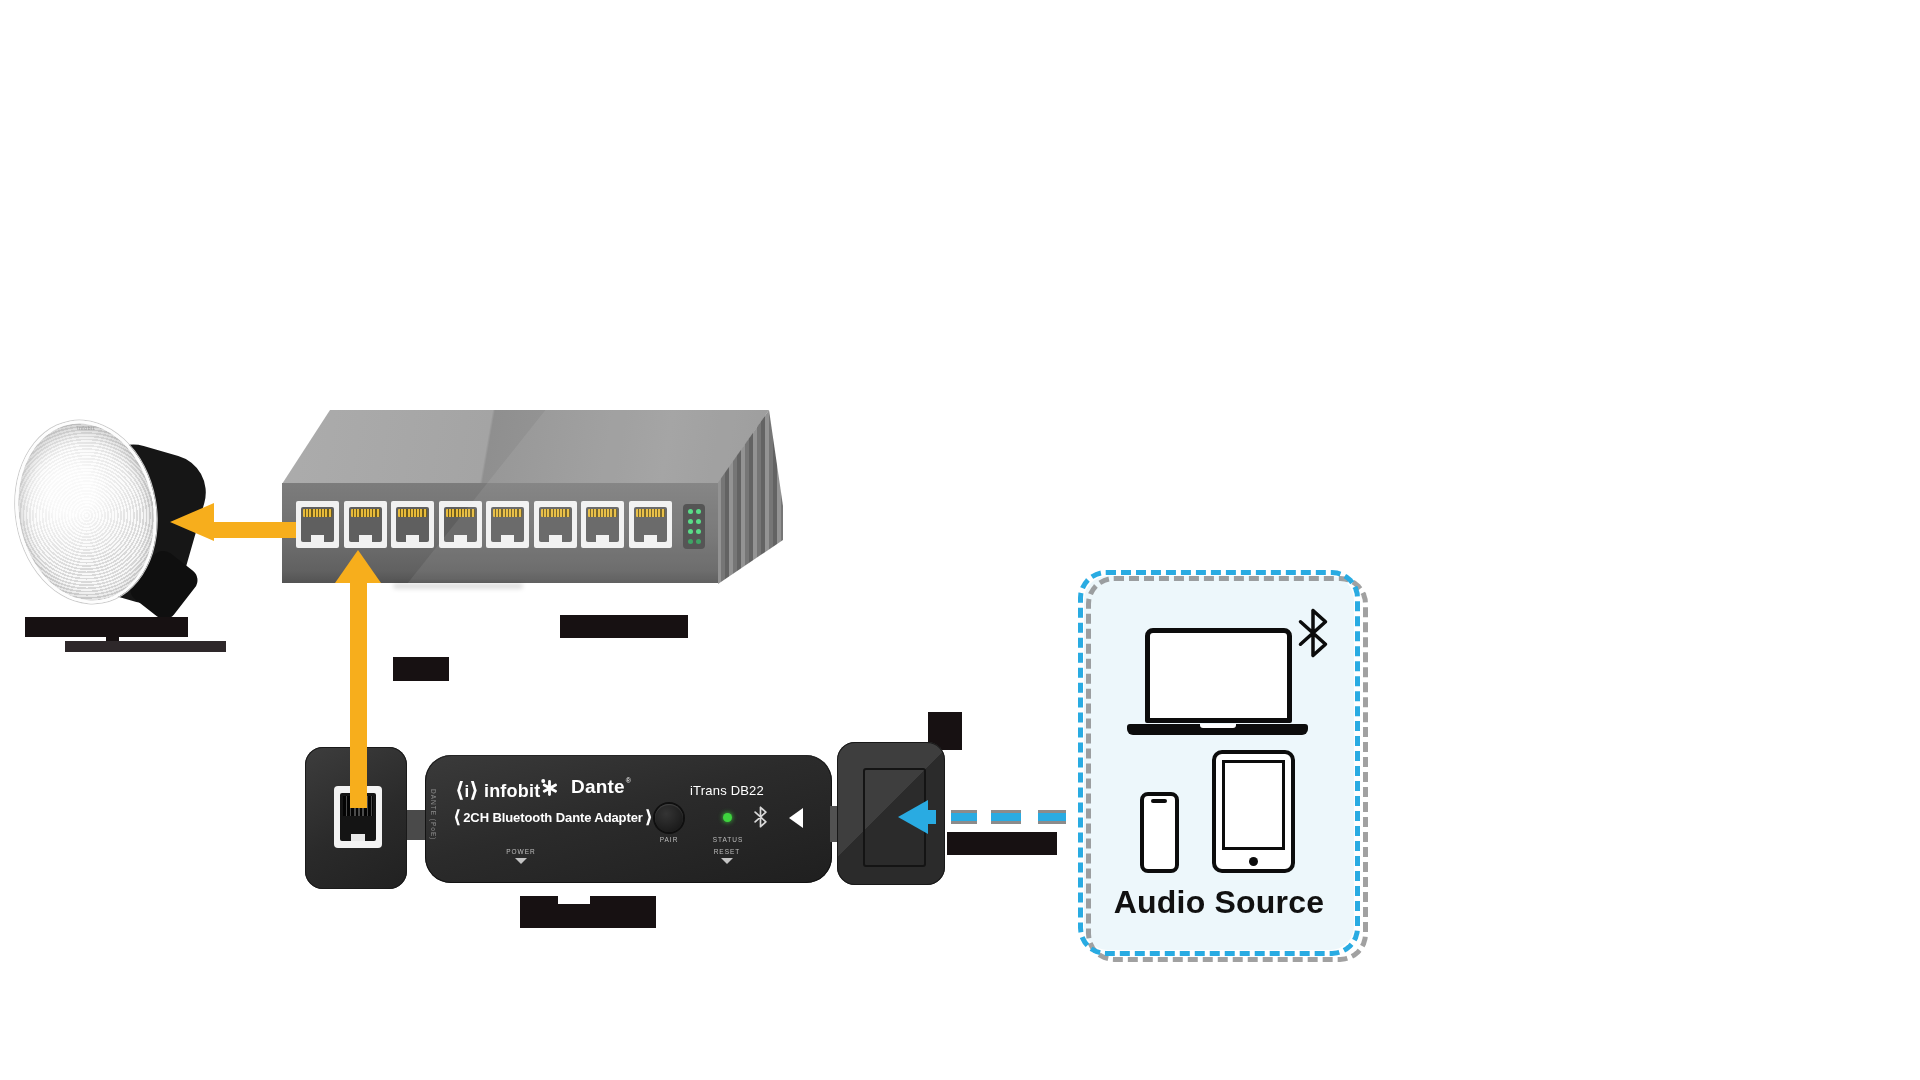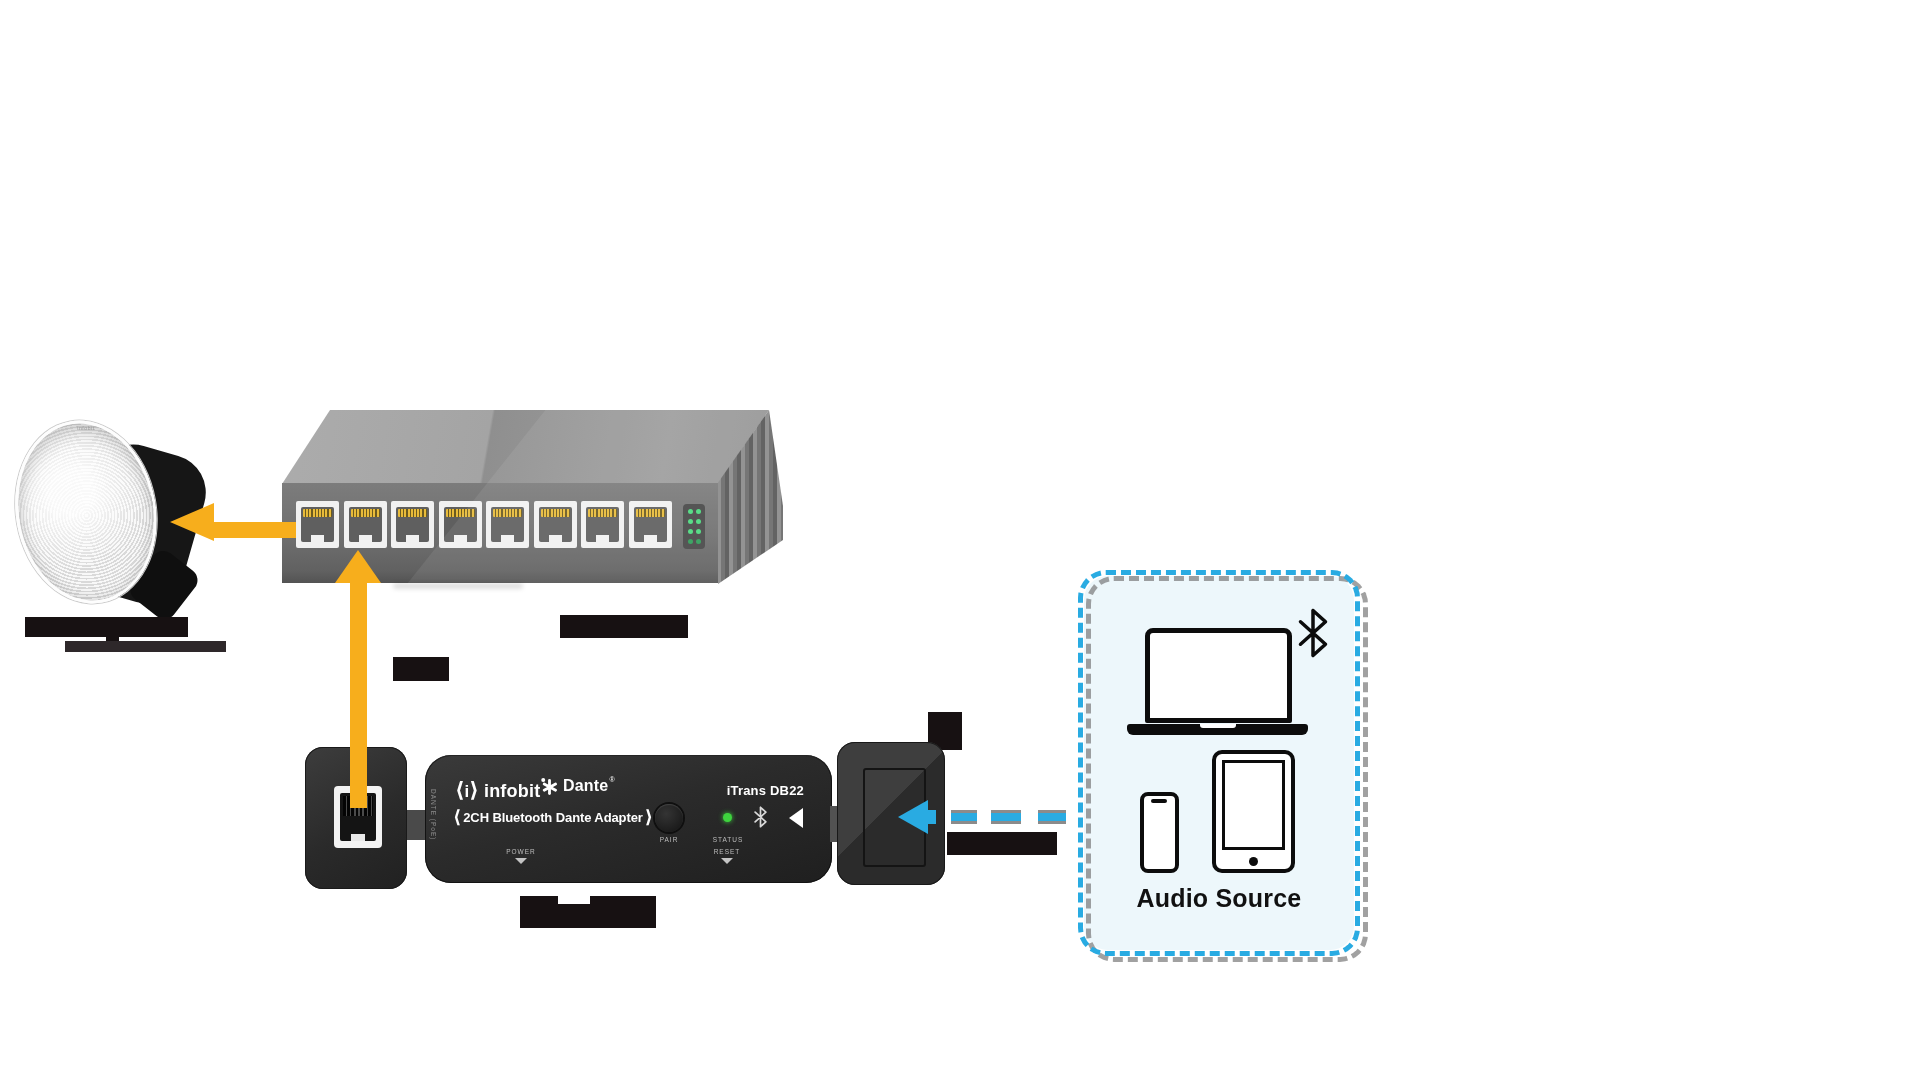--- a/index.html
+++ b/index.html
@@ -63,23 +63,23 @@
   .ad-rj-clip{left:351px;top:834px;width:14px;height:7px;background:#e8e8e8;}
   .ad-body{left:425px;top:755px;width:407px;height:128px;border-radius:26px;
     background:linear-gradient(165deg,#3a3a3a 0%,#2b2b2b 45%,#1f1f1f 100%);
     box-shadow:inset 0 1px 0 rgba(255,255,255,.08), inset 0 0 0 1px #131313;}
   .ad-side-label{left:430px;top:789px;height:72px;writing-mode:vertical-rl;font-size:6.5px;color:#8d8d8d;letter-spacing:1px;}
   .ad-brand{left:455px;top:779px;display:flex;align-items:baseline;color:#fff;font-weight:bold;}
   .ad-brand .bk{font-size:21px;line-height:1;}
   .ad-brand .bi{font-size:17px;line-height:1;}
   .ad-brand .bw{font-size:18px;line-height:1;margin-left:5px;letter-spacing:.2px;}
   .ad-dante{left:540px;top:776px;display:flex;align-items:center;color:#fff;}
-  .ad-dante .dw{font-size:16px;font-weight:bold;margin-left:4px;letter-spacing:.2px;}
+  .ad-dante .dw{font-size:19px;font-weight:bold;margin-left:12px;letter-spacing:.2px;}
   .ad-dante .dr{font-size:7px;margin-left:1px;transform:translateY(-7px);}
-  .ad-model{left:690px;top:783px;width:114px;text-align:right;color:#fff;font-weight:bold;font-size:13px;letter-spacing:.2px;}
+  .ad-model{left:690px;top:783px;width:114px;color:#fff;font-weight:normal;font-size:13px;letter-spacing:.2px;}
   .ad-line2{left:451px;top:808px;display:flex;align-items:center;color:#fff;font-weight:bold;}
   .ad-line2 .l2bk{font-size:18px;line-height:1;margin:0 2px;}
   .ad-line2 .l2tx{font-size:13px;letter-spacing:-.1px;text-align:center;}
   .ad-pair-btn{left:655px;top:804px;width:28px;height:28px;border-radius:50%;
     background:radial-gradient(circle at 40% 35%, #343434, #1c1c1c 72%);
     box-shadow:0 0 0 2px #0f0f0f, inset 0 1px 1px rgba(255,255,255,.12);}
   .tiny-lbl{font-size:6.5px;color:#bdbdbd;letter-spacing:1px;text-align:center;}
   .ad-status-led{left:723px;top:813px;width:9px;height:9px;border-radius:50%;background:#3ED43E;box-shadow:0 0 5px #3ED43E;}
   .ad-tri{left:789px;top:808px;width:0;height:0;border-top:10px solid transparent;border-bottom:10px solid transparent;border-right:14px solid #fff;}
   .dn-tri{width:0;height:0;border-left:6px solid transparent;border-right:6px solid transparent;border-top:6px solid #c4c4c4;}
@@ -98,21 +98,21 @@
   .ab-border{left:1078px;top:570px;width:282px;height:386px;border:5px dashed #29ABE2;border-radius:28px;
     box-sizing:border-box;filter:drop-shadow(8px 6px 0 rgba(110,110,110,.65));}
   .ab-laptop-screen{left:1145px;top:628px;width:147px;height:95px;border:5px solid #0c0c0c;border-radius:8px 8px 2px 2px;background:#fff;box-sizing:border-box;}
   .ab-laptop-base{left:1127px;top:724px;width:181px;height:11px;background:#0c0c0c;border-radius:3px 3px 6px 6px;}
   .ab-laptop-notch{left:1200px;top:724px;width:36px;height:4px;background:#fff;border-radius:0 0 3px 3px;}
   .ab-phone{left:1140px;top:792px;width:39px;height:81px;border:4px solid #0c0c0c;border-radius:8px;background:#fff;box-sizing:border-box;}
   .ab-phone-slot{left:1151px;top:799px;width:16px;height:4px;background:#0c0c0c;border-radius:2px;}
   .ab-tablet{left:1212px;top:750px;width:83px;height:123px;border:4px solid #0c0c0c;border-radius:10px;background:#fff;box-sizing:border-box;}
   .ab-tablet-screen{left:1222px;top:760px;width:63px;height:90px;border:3px solid #0c0c0c;box-sizing:border-box;background:#fff;}
   .ab-tablet-dot{left:1249px;top:857px;width:9px;height:9px;border-radius:50%;background:#0c0c0c;}
-  .ab-title{left:1078px;top:884px;width:282px;text-align:center;font-size:25px;font-weight:bold;color:#111;letter-spacing:.2px;}
+  .ab-title{left:1078px;top:884px;width:282px;text-align:center;font-size:32px;font-weight:bold;color:#111;letter-spacing:.2px;}
 </style>
 </head>
 <body>
 
 <div class="stage">
 
   <div class="abs spk-can"></div>
   <div class="abs spk-can2"></div>
   <div class="abs spk-grille"></div>
   <div class="abs spk-brand">infobit</div>

